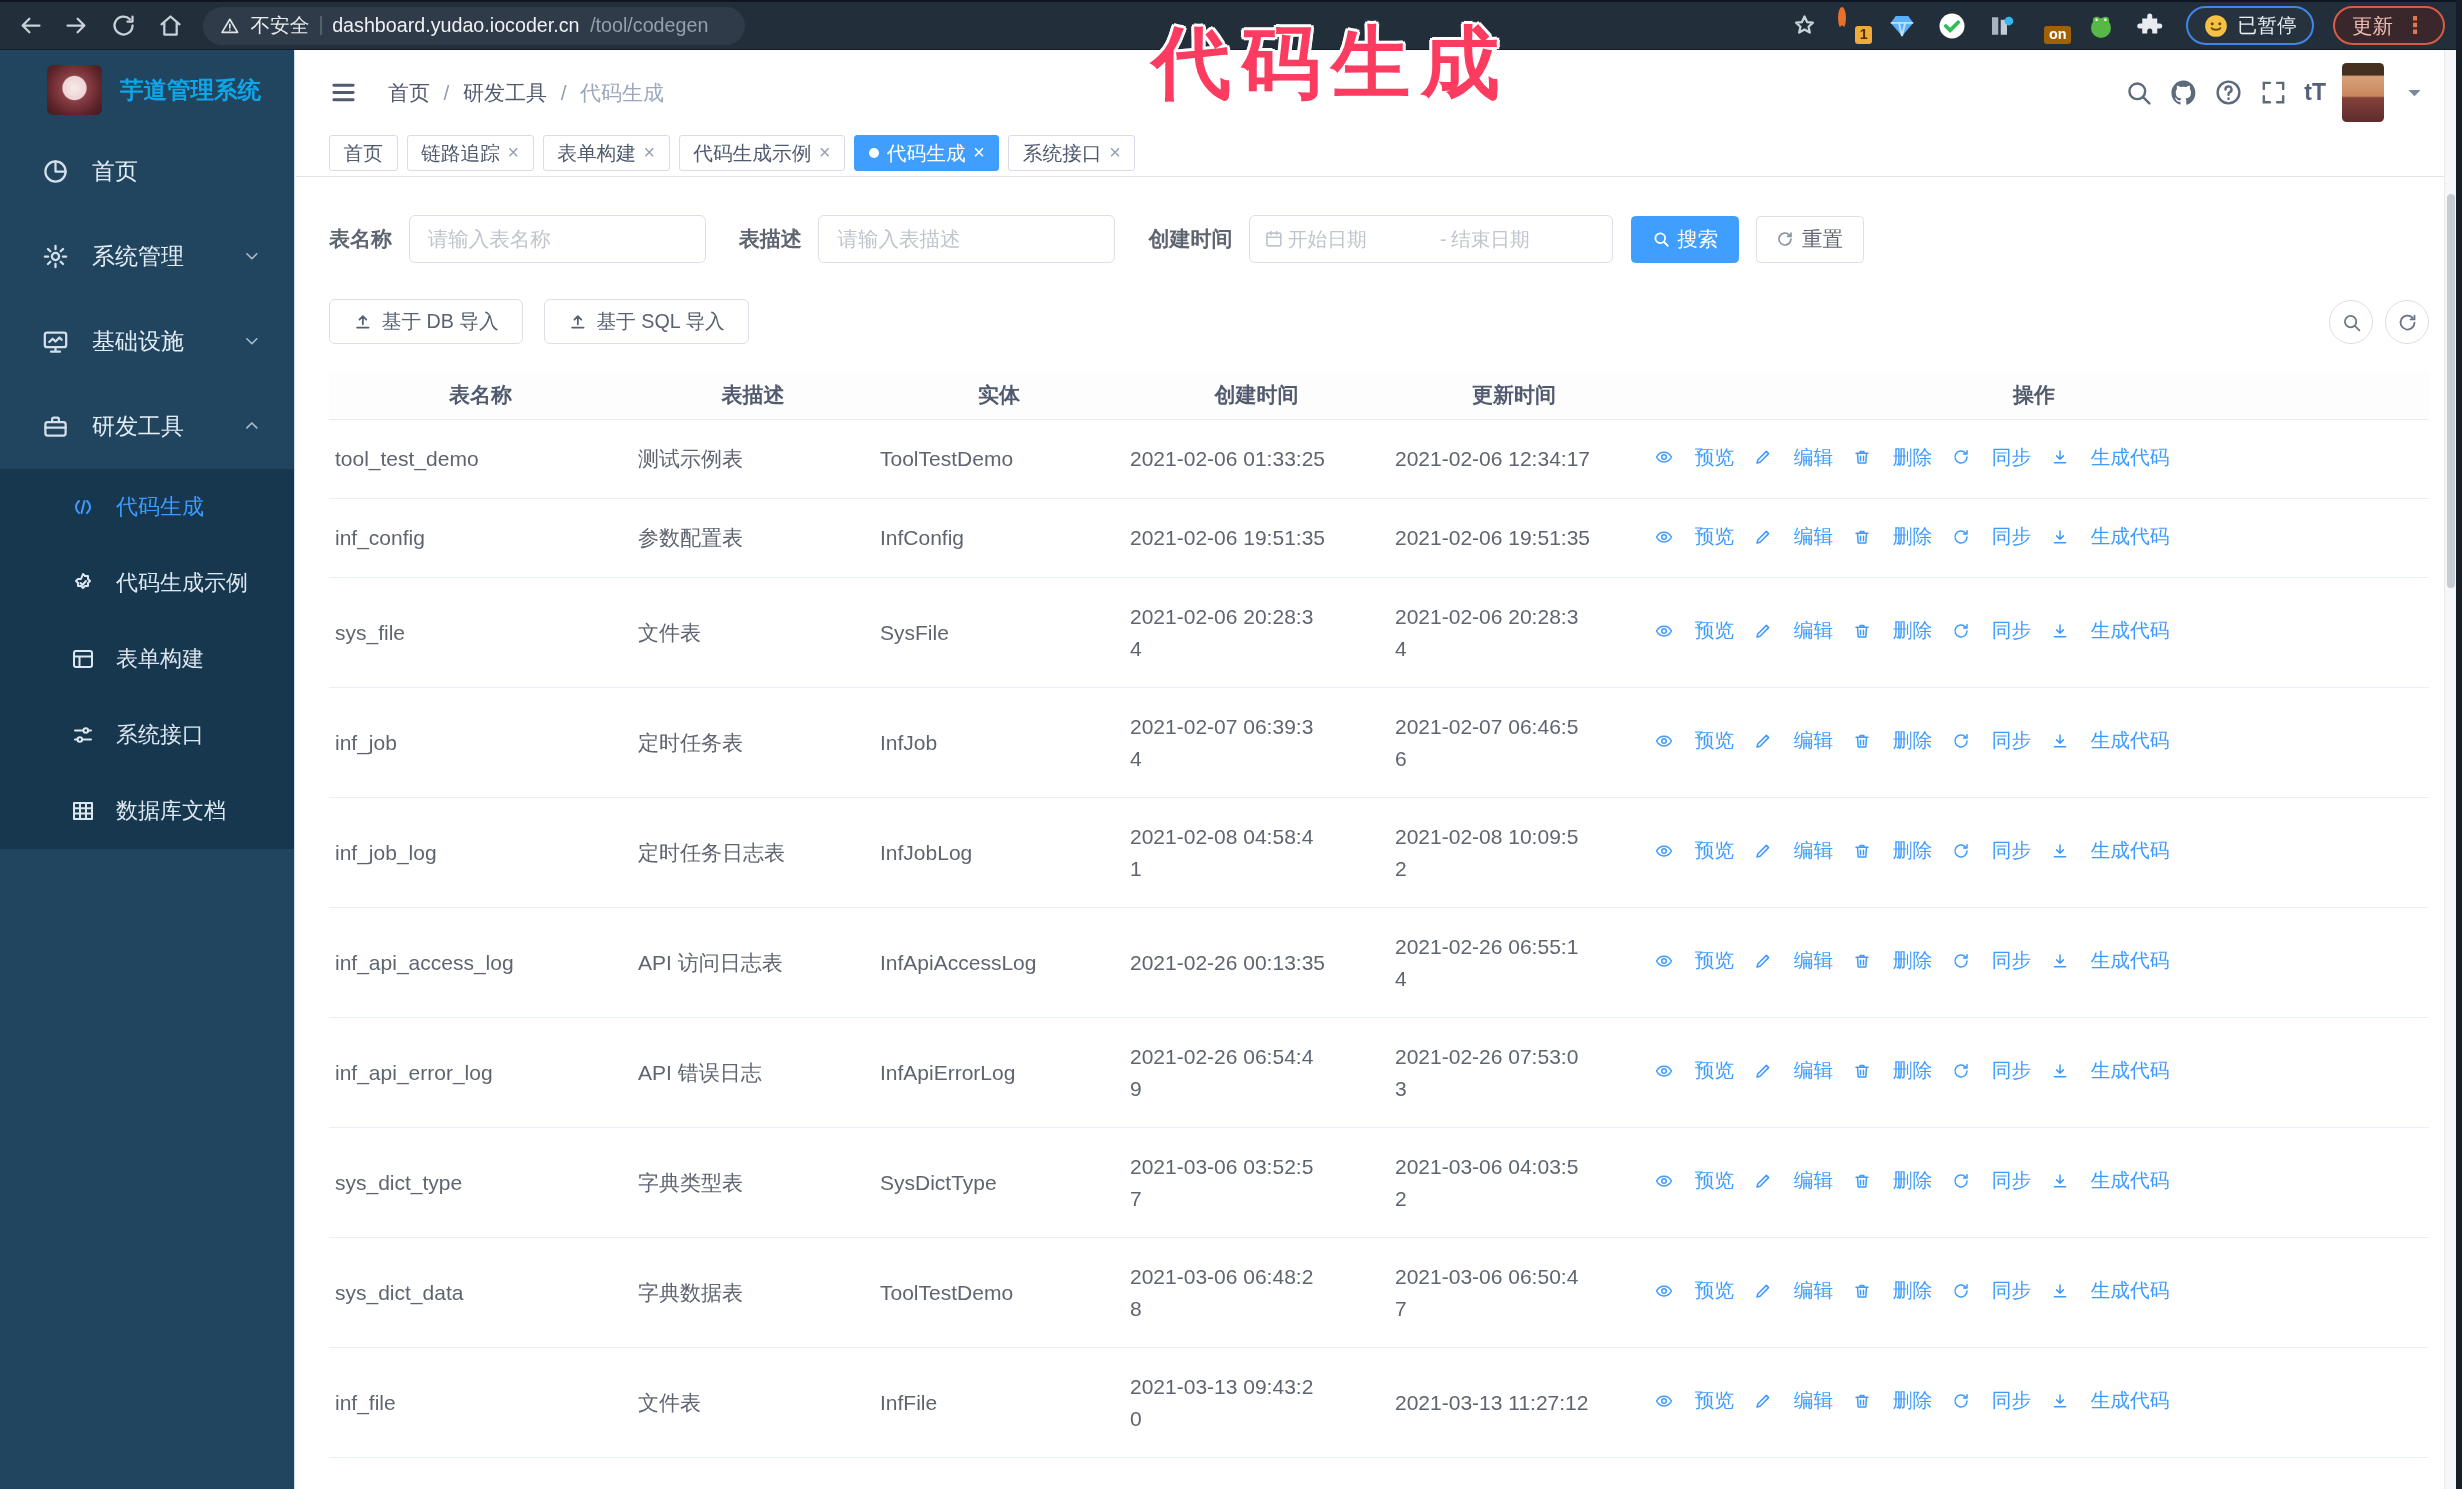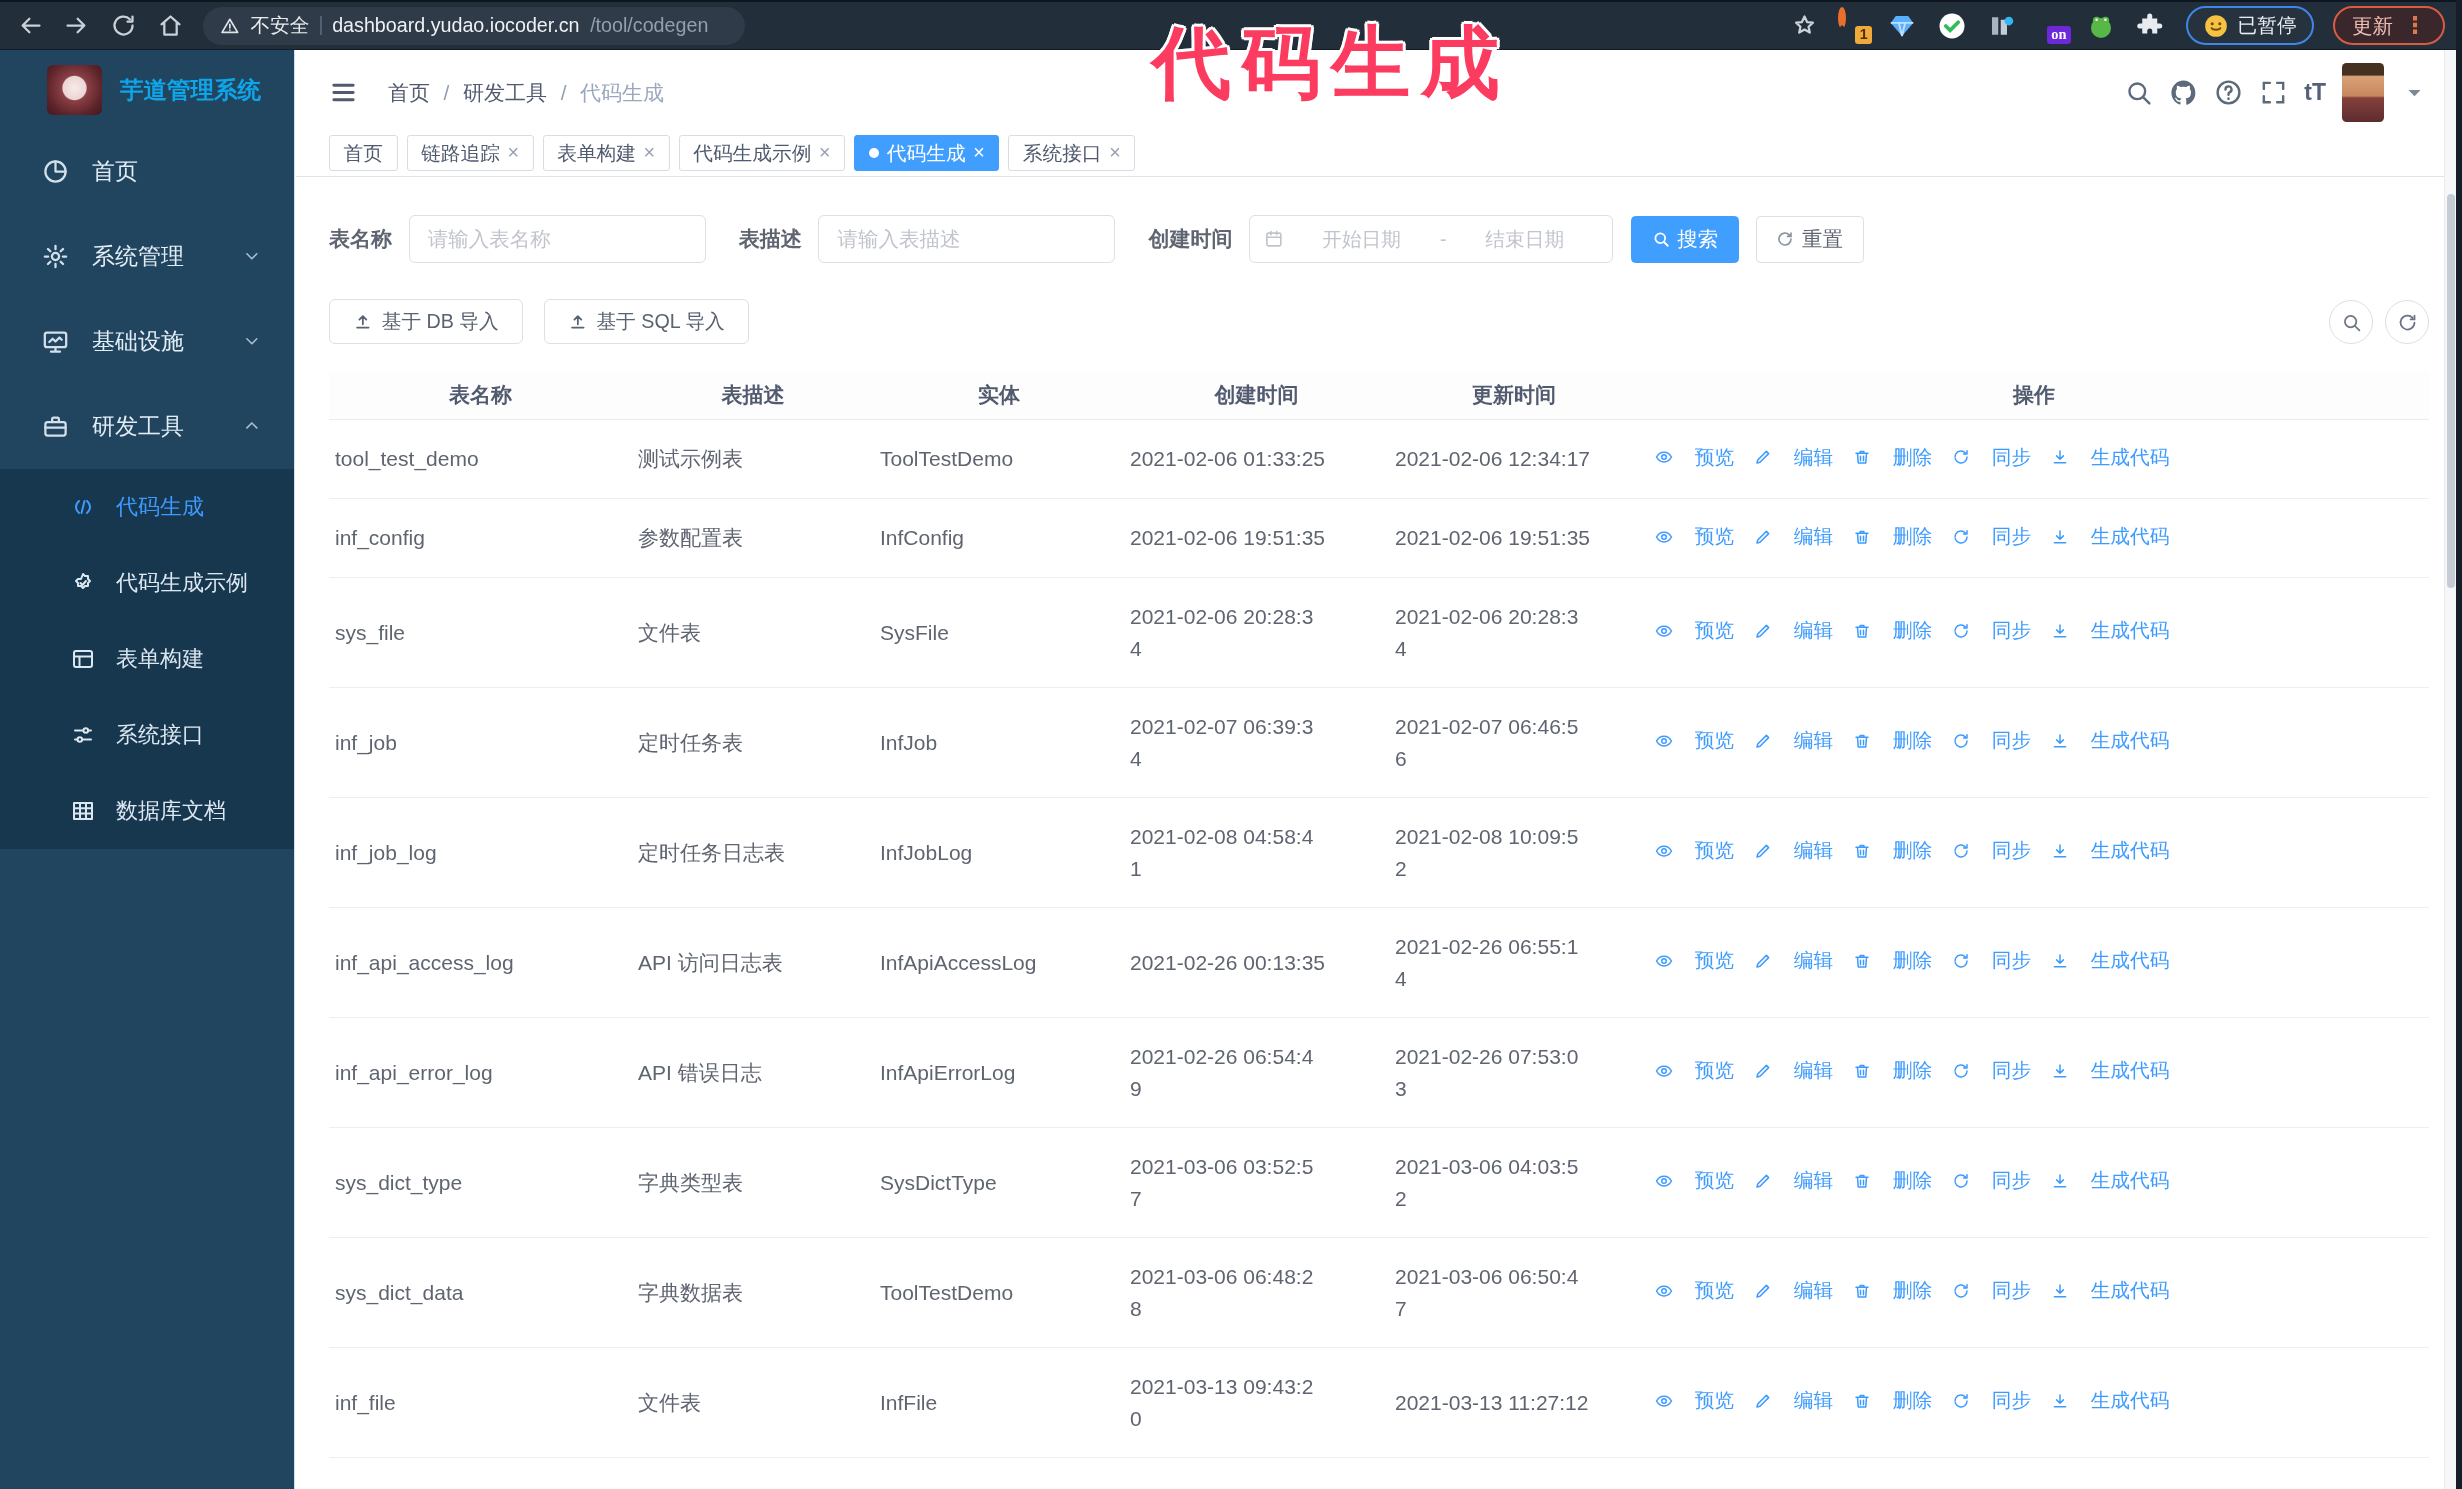--- a/index.html
+++ b/index.html
@@ -16,21 +16,21 @@
   .urlbar { height:38px; width:542px; border-radius:19px; background:#2f3b49; display:flex;
             align-items:center; padding:0 16.7px; gap:10.6px; color:#e8ebee; font-size:19.7px; }
   .urlbar .i { width:19.7px; height:19.7px; color:#dfe4e8; }
   .url-div { width:1.5px; height:19.7px; background:#536070; }
   .url-host { color:#eef1f4; }
   .url-path { color:#93a0ac; }
   .spacer { flex:1; }
   .ext { width:30px; height:30px; position:relative; }
   .badge { position:absolute; right:-4.5px; bottom:-3px; background:#f2a93b; color:#4a3000;
            font-size:14.4px; font-weight:700; border-radius:3px; padding:0.8px 4.5px; line-height:1.1;}
-  .badge.green { background:#6d28d9; color:#fff;font-family:Liberation Serif, serif; }
+  .badge.green { background:#a16207; color:#fff; }
   .ring { width:27px; height:27px; border:4.5px solid #e8702a; border-radius:50%;
           border-bottom-color:transparent; transform:rotate(30deg); }
   .darkbox { width:26px; height:23px; background:#3a4552; border-radius:3px; }
   .pill-paused { height:39px; border-radius:19.7px; border:2.3px solid #3f86e8; background:#27323f;
                  display:flex; align-items:center; gap:9px; padding:0 15px; color:#e9edf2; font-size:19.7px; }
   .pill-paused .i { width:26px; height:26px; }
   .btn-update { height:39px; border-radius:19.7px; border:2.3px solid #da5b44; background:#3a272b;
                 color:#f2c0b6; font-size:20.5px; padding:0 16.7px; display:flex; align-items:center; gap:10.6px; }
   .dots { color:#e0784f; font-size:23px; font-weight:700; letter-spacing:0; }
 
@@ -88,21 +88,21 @@
 
   .filters { display:flex; align-items:center; }
   .f-label { font-size:21px; color:#5e6470; font-weight:700; margin-right:16.7px; white-space:nowrap; }
   .gap { margin-left:33px; }
   input.f-input { width:297px; height:48px; border:0.8px solid #dcdfe6; border-radius:6px;
                   font-size:20.5px; color:#333; padding:0 18px; outline:none; background:#fff; }
   input::placeholder { color:#c0c4cc; }
   .datebox { width:364px; height:48px; border:0.8px solid #dcdfe6; border-radius:6px; background:#fff;
              display:flex; align-items:center; padding:0 13.6px; gap:4.5px; color:#c0c4cc; font-size:19.7px; }
   .datebox .i { width:19.7px; height:19.7px; color:#c0c4cc; }
-  .datebox .d { flex:1; text-align:center; }
+  .datebox .d { flex:1; text-align:left; }
   .btn-search { margin-left:18px; height:47px; padding:0 19.7px; background:#409eff; border:0.8px solid #409eff;
                 border-radius:4.5px; color:#fff; font-size:20.5px; display:flex; align-items:center; gap:7.6px; cursor:pointer; }
   .btn-search .i { width:18px; height:18px; }
   .btn-reset { margin-left:16.7px; height:47px; padding:0 19.7px; background:#fff; border:0.8px solid #dcdfe6;
                border-radius:4.5px; color:#5e6470; font-size:20.5px; display:flex; align-items:center; gap:7.6px; cursor:pointer; }
   .btn-reset .i { width:18px; height:18px; color:#8a93a1; }
 
   .toolbar-row { margin-top:36px; display:flex; align-items:flex-end; gap:21px; }
   .btn-import { height:45px; padding:0 23px; border:0.8px solid #dcdfe6; border-radius:6px; background:#fff;
                 color:#596270; font-size:19.7px; display:flex; align-items:center; gap:9px; cursor:pointer; }

